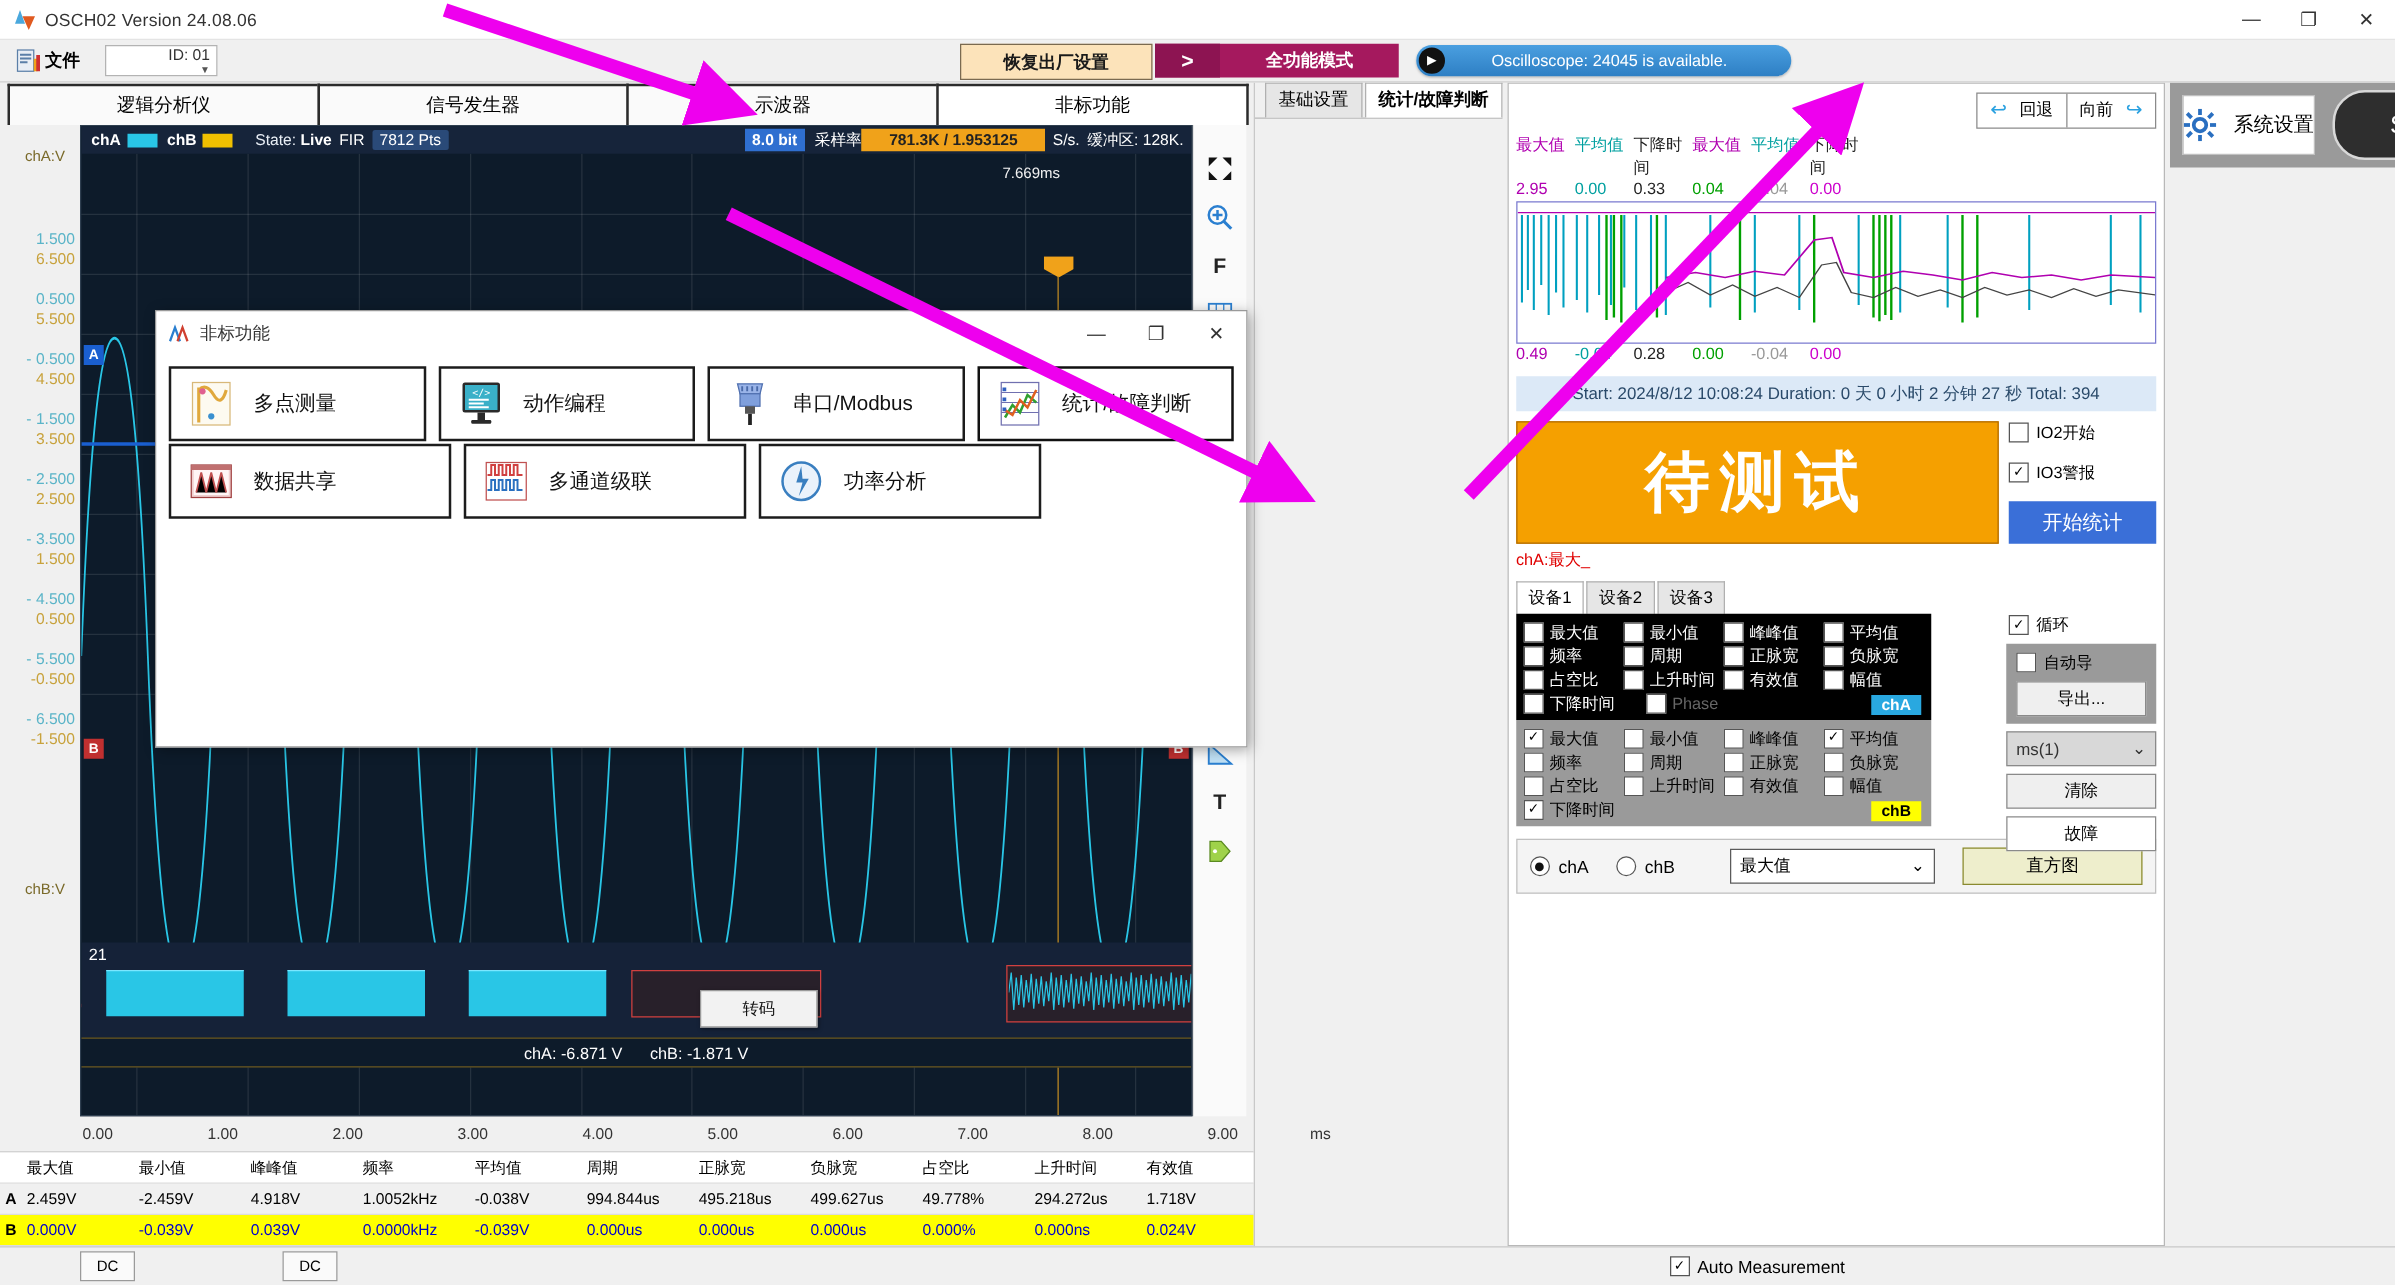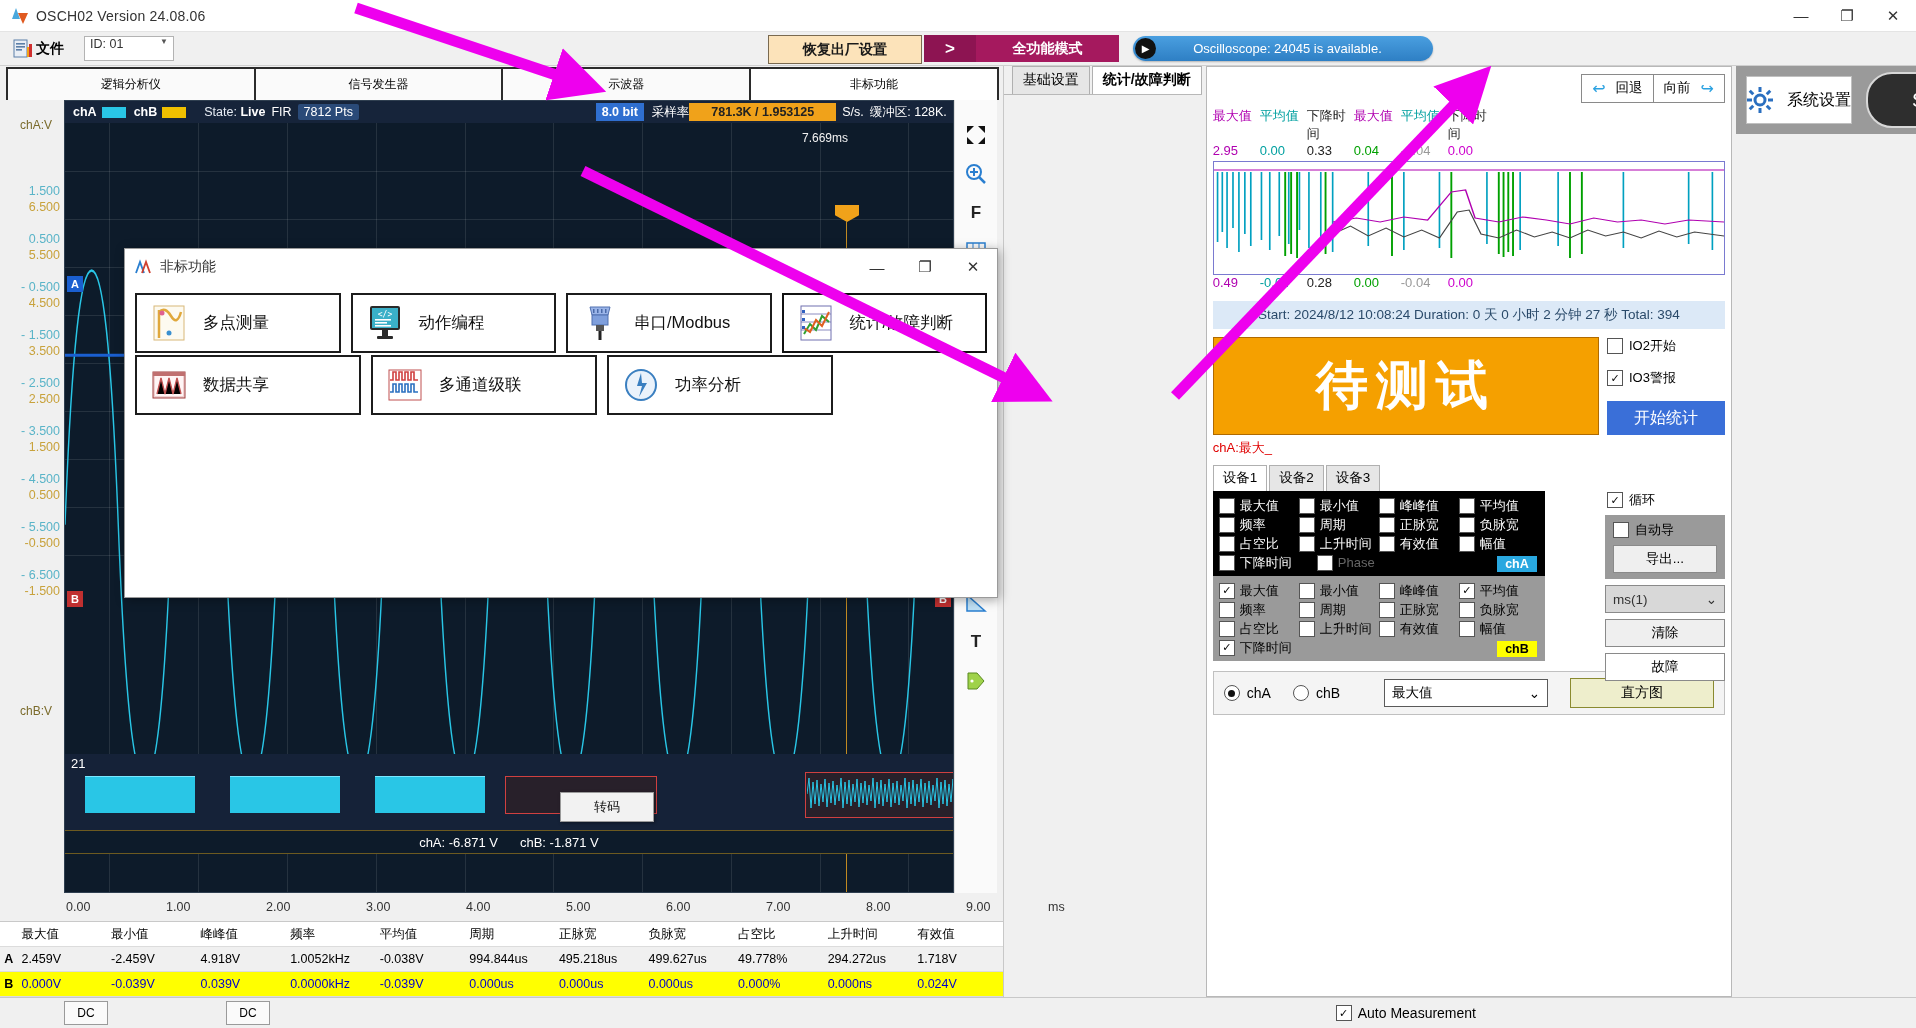--- a/index.html
+++ b/index.html
@@ -21,22 +21,22 @@
   .tb-btn{width:46px;height:31px;display:flex;align-items:center;justify-content:center;
           color:#333;font-size:15px;}
 
   
   .menurow{height:33px;background:#f0f0f0;display:flex;align-items:center;flex:0 0 auto;
            position:relative;border-bottom:1px solid #cfcfcf;}
   .file-btn{display:flex;align-items:center;margin-left:12px;gap:3px;cursor:default;}
   .file-icon{width:21px;height:21px;position:relative;}
   .file-label{font-size:14px;font-weight:bold;color:#000;}
   .idcombo{margin-left:20px;width:78px;height:23px;border:1px solid #b3b3b3;background:#fff;
-           display:flex;align-items:flex-start;justify-content:space-between;padding:0 5px;
-           font-size:12.5px;color:#333;}
+           display:flex;align-items:flex-end;justify-content:space-between;padding:0 5px;
+           font-size:12.5px;color:#333;flex-direction:column;}
   .idcombo .caret{font-size:8px;color:#555;}
   .restore-btn{position:absolute;left:768px;top:3px;width:152px;height:27px;
                background:#fce3ba;border:1px solid #7a6a50;display:flex;align-items:center;
                justify-content:center;font-size:14px;font-weight:bold;color:#1a1a1a;}
   .fullmode-btn{position:absolute;left:924px;top:3px;width:195px;height:27px;
                 background:#a5195e;display:flex;align-items:center;color:#fff;}
   .fullmode-btn .gt{width:52px;text-align:center;font-size:17px;font-weight:bold;
                     background:#8d1452;height:100%;display:flex;align-items:center;justify-content:center;}
   .fullmode-btn .lbl{flex:1;text-align:center;font-size:14px;font-weight:bold;}
   .devstatus{position:absolute;left:1133px;top:4px;width:300px;height:25px;border-radius:13px;
@@ -47,21 +47,21 @@
   .devstatus .txt{flex:1;text-align:center;color:#fff;font-size:13px;padding-right:14px;}
 
   
   .body{flex:1;display:flex;min-height:0;}
   .left{width:1118px;display:flex;flex-direction:column;min-width:0;background:#f0f0f0;}
   .right{flex:1;display:flex;flex-direction:row;background:#f0f0f0;border-left:1px solid #c8c8c8;}
 
   
   .maintabs{height:34px;display:flex;align-items:flex-end;padding:0 6px;gap:0;flex:0 0 auto;}
   .mtab{flex:1;height:31px;border:2px solid #2b2b2b;border-bottom:none;background:#fafafa;
-        display:flex;align-items:center;justify-content:center;font-size:12px;color:#000;
+        display:flex;align-items:center;justify-content:center;font-size:15px;color:#000;
         margin-right:-2px;}
   .mtab.active{background:#ffffff;}
 
   
   .scopewrap{flex:1;display:flex;min-height:0;padding:0 6px 0 0;position:relative;}
   .scope{flex:1;background:#0d1b2a;position:relative;overflow:hidden;margin-left:64px;
          border:1px solid #2f3f50;}
   .axis-labels{position:absolute;left:0;top:84px;width:66px;}
   .ax-title{font-size:12px;color:#7a6a2a;padding-left:20px;}
   .ax-row{height:48px;text-align:right;padding-right:6px;font-size:12.5px;line-height:1.25;}

